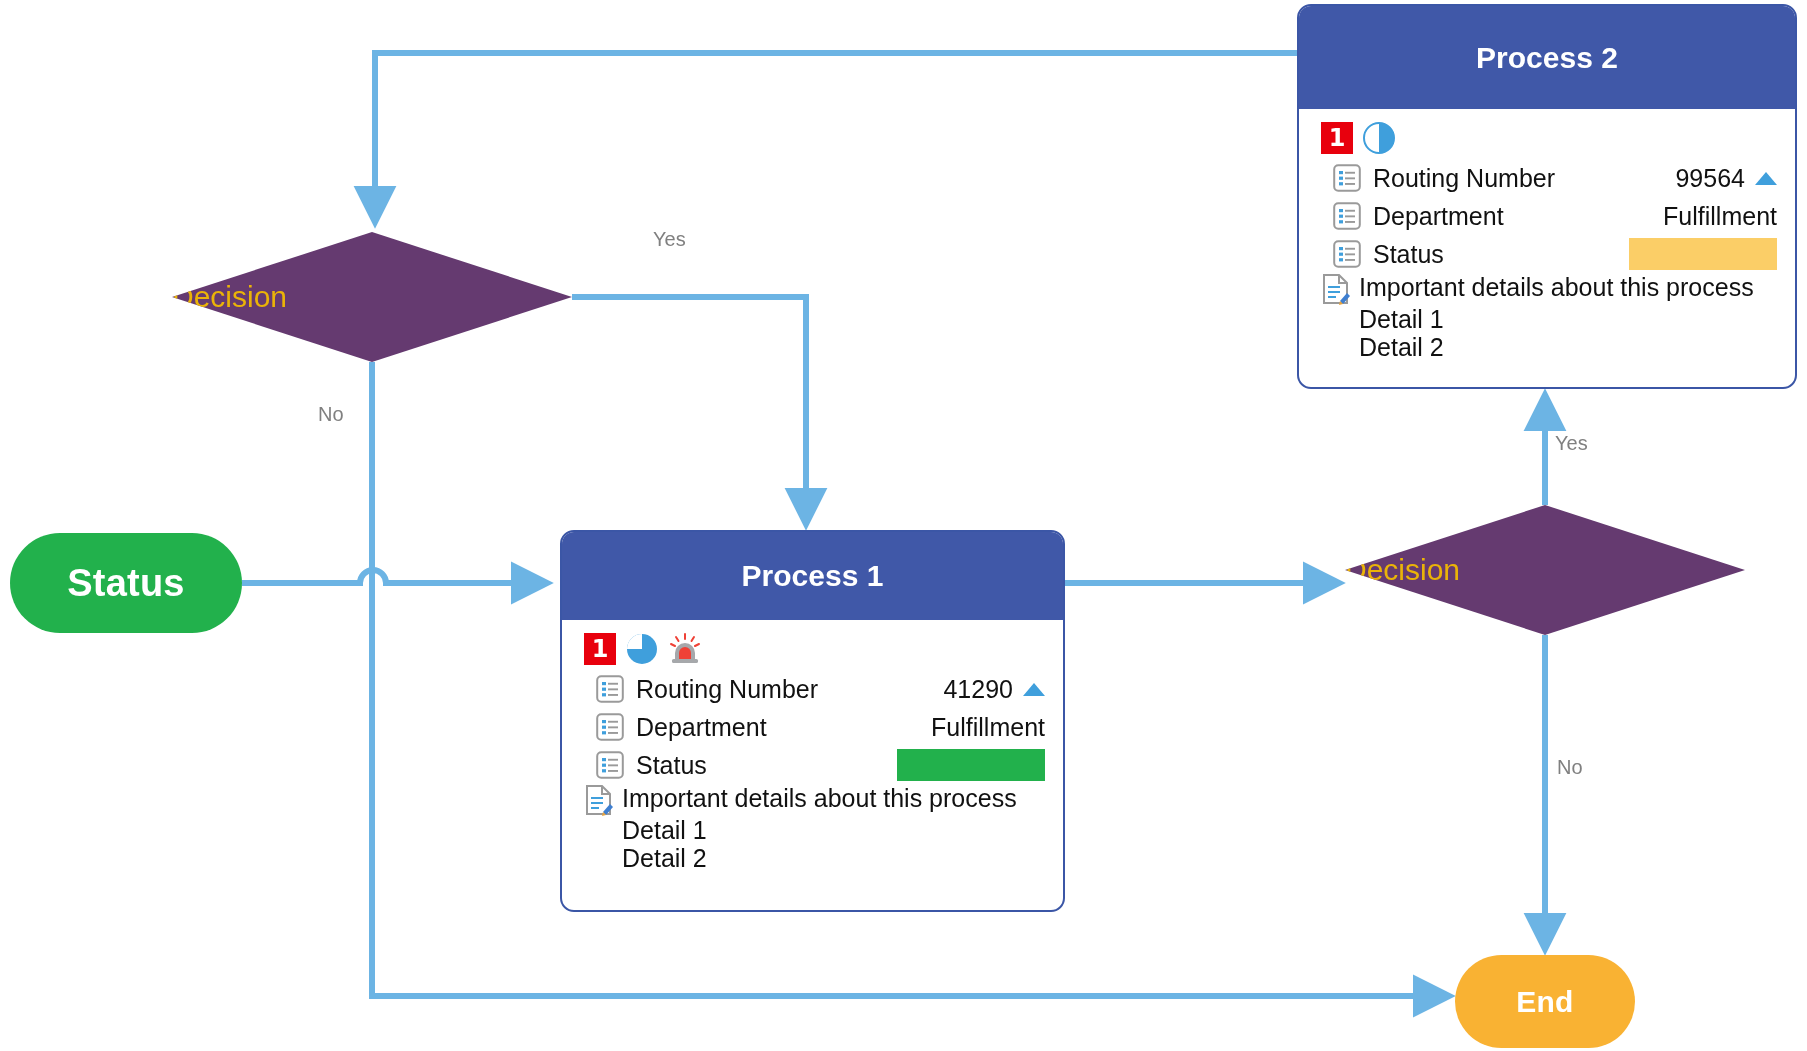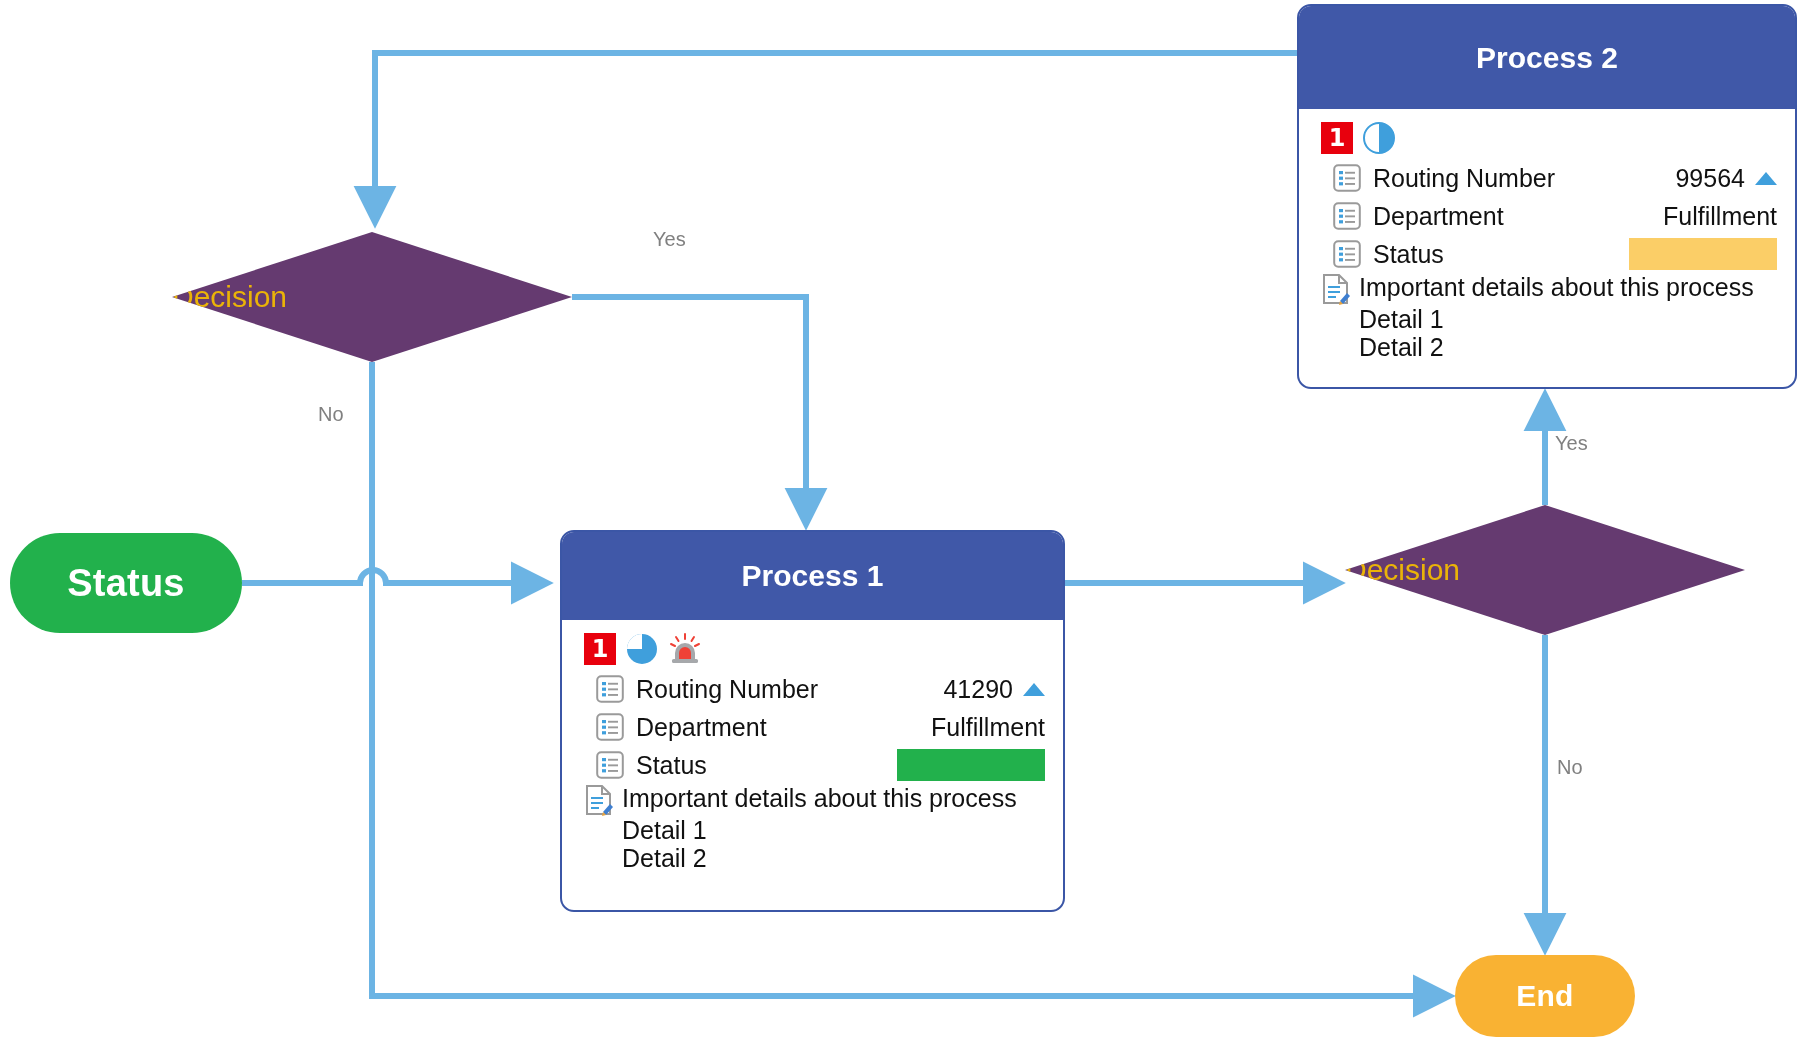--- a/index.html
+++ b/index.html
@@ -35,21 +35,21 @@
     letter-spacing: .2px;
   }
   #start-node {
     left: 10px; top: 533px;
     width: 232px; height: 100px;
     background: #22b14c;
     font-size: 38px;
   }
   #end-node {
     left: 1455px; top: 955px;
-    width: 180px; height: 82px;
+    width: 180px; height: 93px;
     background: #f9b233;
     font-size: 30px;
   }
 
   
   .diamond {
     position: absolute;
     display: flex;
     align-items: center;
     justify-content: flex-start;

